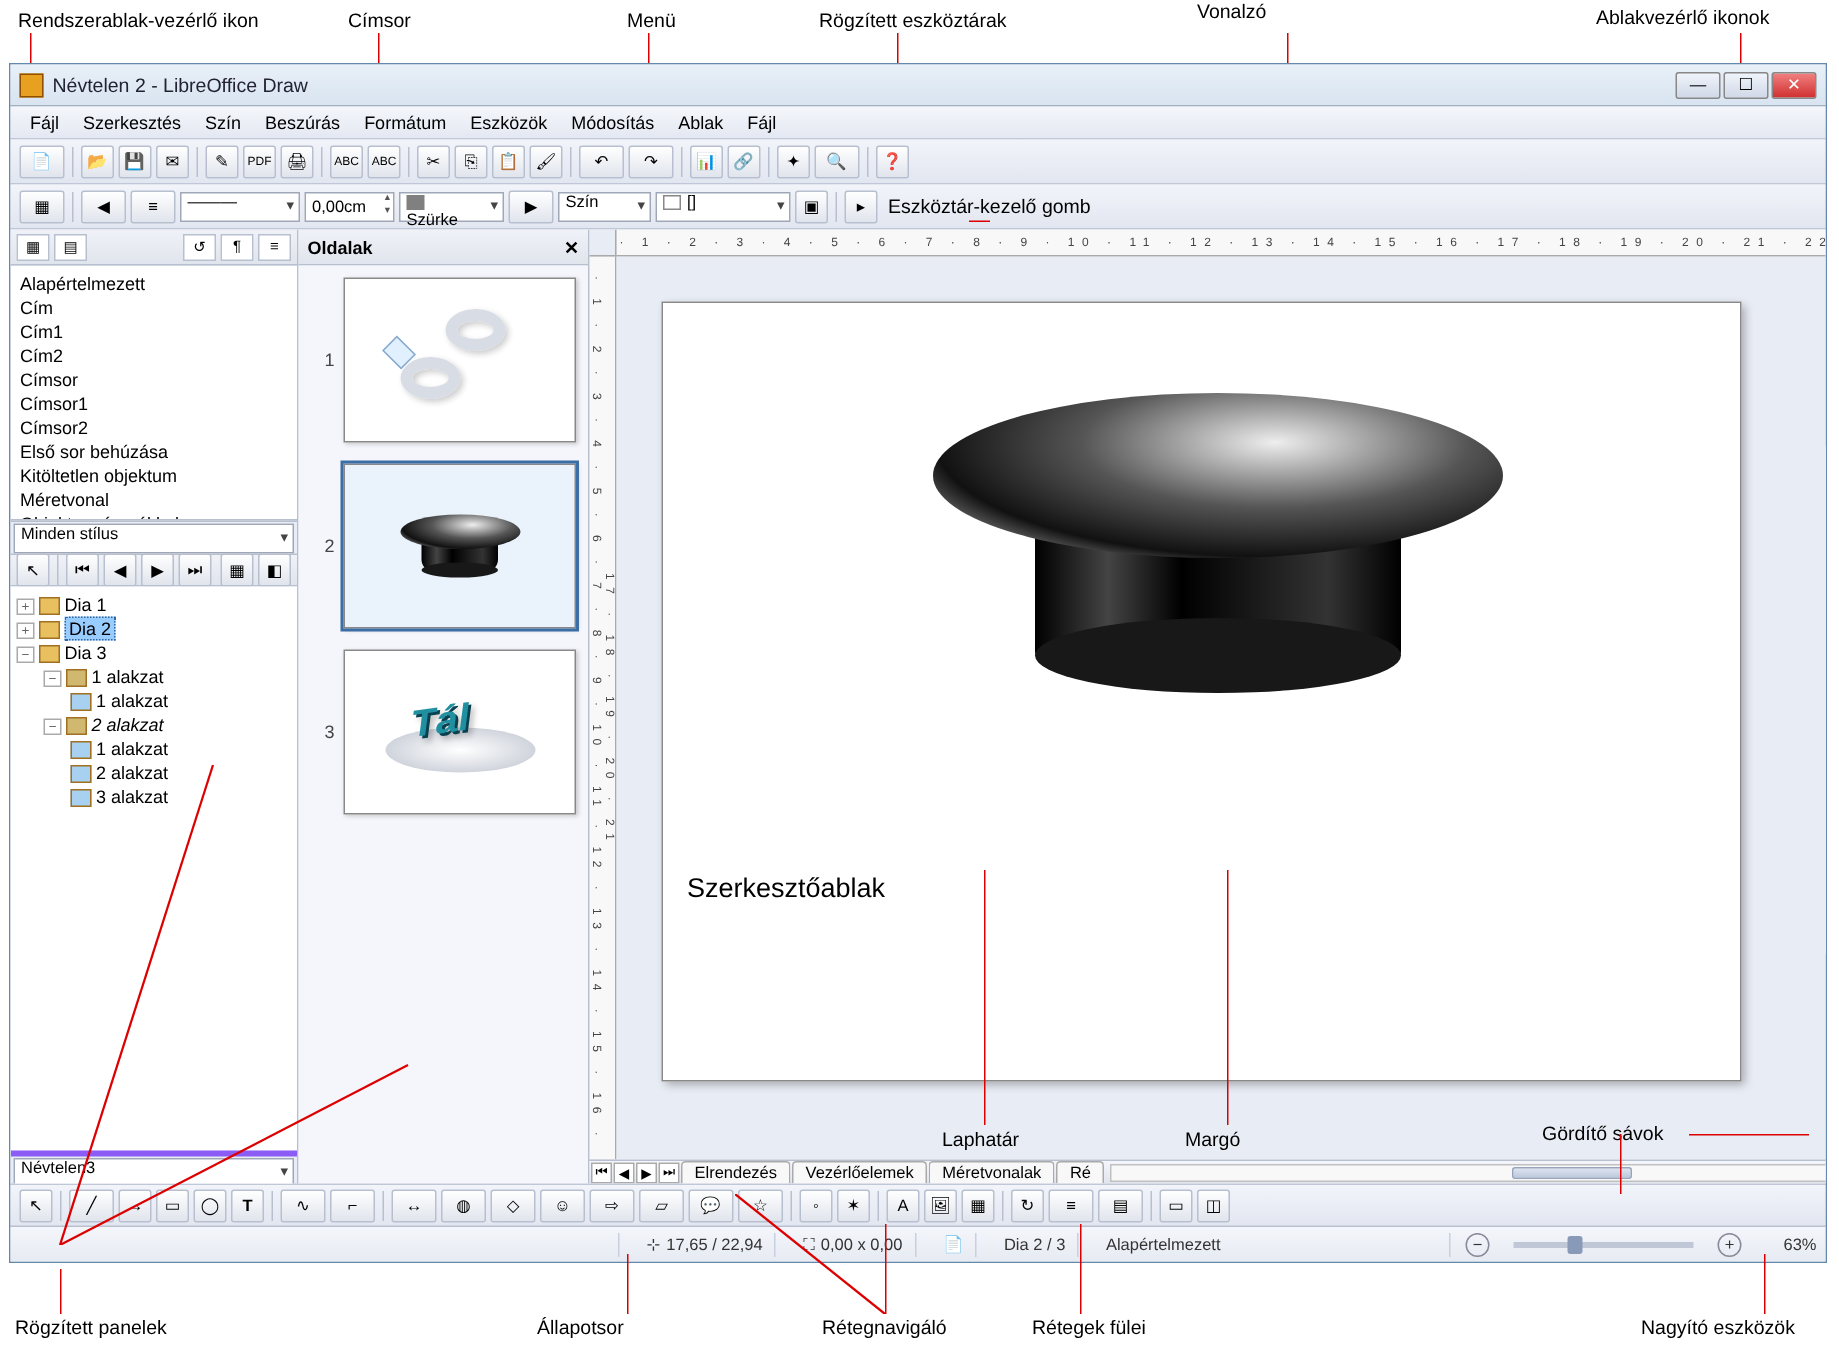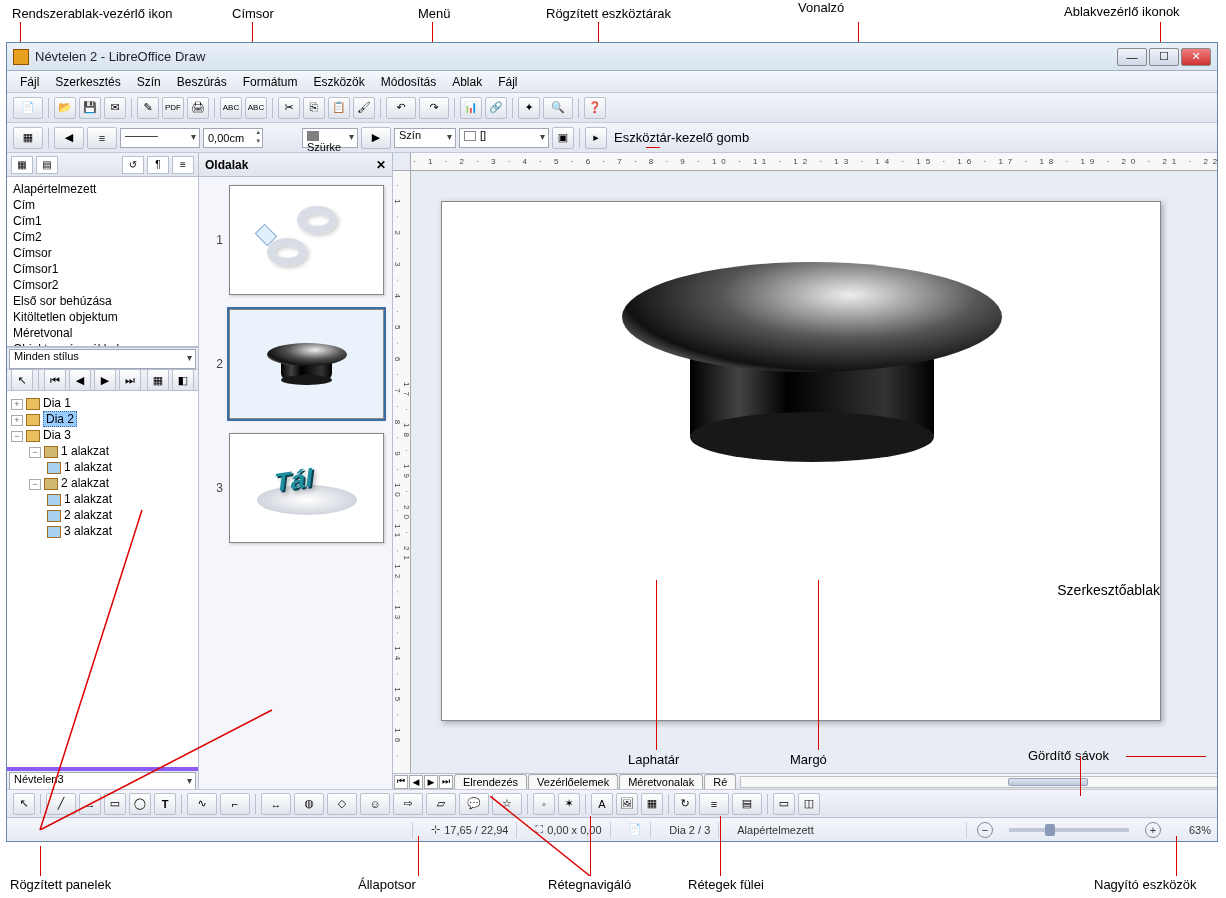--- a/index.html
+++ b/index.html
@@ -62,21 +62,21 @@
 
 .canvas-col { flex:1; display:flex; flex-direction:column; position:relative;}
 .ruler-corner { position:absolute; top:0; left:0; width:18px; height:18px; background:#e8ecf4; border-right:1px solid #aaa; border-bottom:1px solid #aaa;}
 .hruler { height:18px; margin-left:18px; background:#f8f8f8; border-bottom:1px solid #aaa; font-size:8px; color:#444; overflow:hidden; white-space:nowrap; display:flex; align-items:center; padding-left:2px; letter-spacing:5px;}
 .mid-row { flex:1; display:flex; overflow:hidden;}
 .vruler { width:18px; background:#f8f8f8; border-right:1px solid #aaa; font-size:8px; color:#444; writing-mode:vertical-lr; text-align:center; padding-top:2px; letter-spacing:5px;}
 .canvas-scroll { flex:1; background:#e8ecf4; position:relative; overflow:hidden;}
 .page { position:absolute; top:30px; left:30px; width:720px; height:520px; background:#fff; border:1px solid #888; box-shadow:2px 2px 6px rgba(0,0,0,0.3);}
 .page .margin-box { position:absolute; top:18px; left:18px; right:18px; bottom:18px; }
 .canvas-obj { position:absolute; top:60px; left:180px; width:380px; height:200px;}
-.canvas-label { position:absolute; top:380px; left:16px; right:0; text-align:right; font-size:14px;}
+.canvas-label { position:absolute; top:380px; left:16px; right:0; text-align:left; font-size:18px;}
 .hscroll-row { height:16px; display:flex; align-items:center; background:linear-gradient(#f4f6fb,#e0e4ec); border-top:1px solid #b8c0d0;}
 .tab-nav-btn{width:14px;height:14px;border:1px solid #aaa;background:#fff;font-size:9px;display:flex;align-items:center;justify-content:center;margin-left:1px;}
 .layer-tab{padding:1px 8px;border:1px solid #aaa;border-bottom:none;background:#f8f8f8;font-size:11px;margin-left:1px;border-radius:3px 3px 0 0;}
 .hscroll-track{flex:1;margin:0 4px;height:12px;background:#f8f8f8;border:1px solid #c0c0c0;position:relative;}
 .hscroll-track .thumb-s{position:absolute;top:1px;bottom:1px;left:35%;width:80px;background:linear-gradient(#dde4f0,#bcc8dc);border:1px solid #98a4bc;border-radius:2px;}
 
 
 .drawbar { height:28px; background:linear-gradient(#f2f4fa,#e2e6f0); border-top:1px solid #c0c8d8; display:flex; align-items:center; padding:0 6px; gap:3px;}
 
 
@@ -174,21 +174,21 @@
     <div class="tbtn">❓</div>
   </div>
 
   <div class="toolbar">
     <div class="tbtn drop">▦</div>
     <div class="tsep"></div>
     <div class="tbtn drop">◀</div>
     <div class="tbtn drop">≡</div>
     <div class="tselect" style="width:80px;">———</div>
     <div class="tspin">0,00cm</div>
-    <div class="tselect" style="width:56px;margin-left:36px;"><span style="display:inline-block;width:12px;height:10px;background:#808080;margin-right:4px;vertical-align:middle;"></span><span>Szürke</span></div>
+    <div class="tselect" style="width:70px;"><span style="display:inline-block;width:12px;height:10px;background:#808080;margin-right:4px;vertical-align:middle;"></span><span>Szürke</span></div>
     <div class="tbtn drop">▶</div>
     <div class="tselect" style="width:62px;">Szín</div>
     <div class="tselect" style="width:90px;"><span style="display:inline-block;width:12px;height:10px;background:#fff;border:1px solid #888;margin-right:4px;vertical-align:middle;"></span><span>[]</span></div>
     <div class="tbtn">▣</div>
     <div class="tsep"></div>
     <div class="tbtn">▸</div>
     <span style="margin-left:4px;font-size:13px;">Eszköztár-kezelő gomb</span>
   </div>
 
   <div class="content">
@@ -230,21 +230,21 @@
         <div style="flex:1"></div>
         <div class="tbtn">▦</div>
         <div class="tbtn">◧</div>
       </div>
       <div class="nav-tree">
         <div class="node"><span class="exp">+</span><span class="icn"></span><span>Dia 1</span></div>
         <div class="node"><span class="exp">+</span><span class="icn"></span><span class="sel">Dia 2</span></div>
         <div class="node"><span class="exp">−</span><span class="icn"></span><span>Dia 3</span></div>
         <div class="node" style="padding-left:18px;"><span class="exp">−</span><span class="icn" style="background:#d0b870;"></span><span>1 alakzat</span></div>
         <div class="node" style="padding-left:36px;"><span class="icn" style="background:#a8d0f0;"></span><span>1 alakzat</span></div>
-        <div class="node" style="padding-left:18px;"><span class="exp">−</span><span class="icn" style="background:#d0b870;"></span><span>2 alakzat</span></div>
+        <div class="node" style="padding-left:18px;font-style:italic;"><span class="exp">−</span><span class="icn" style="background:#d0b870;"></span><span>2 alakzat</span></div>
         <div class="node" style="padding-left:36px;"><span class="icn" style="background:#a8d0f0;"></span><span>1 alakzat</span></div>
         <div class="node" style="padding-left:36px;"><span class="icn" style="background:#a8d0f0;"></span><span>2 alakzat</span></div>
         <div class="node" style="padding-left:36px;"><span class="icn" style="background:#a8d0f0;"></span><span>3 alakzat</span></div>
       </div>
       <div class="nav-footer">
         <div class="tselect" style="width:100%;">Névtelen3</div>
       </div>
     </div>
 
     <div class="pages-col">

